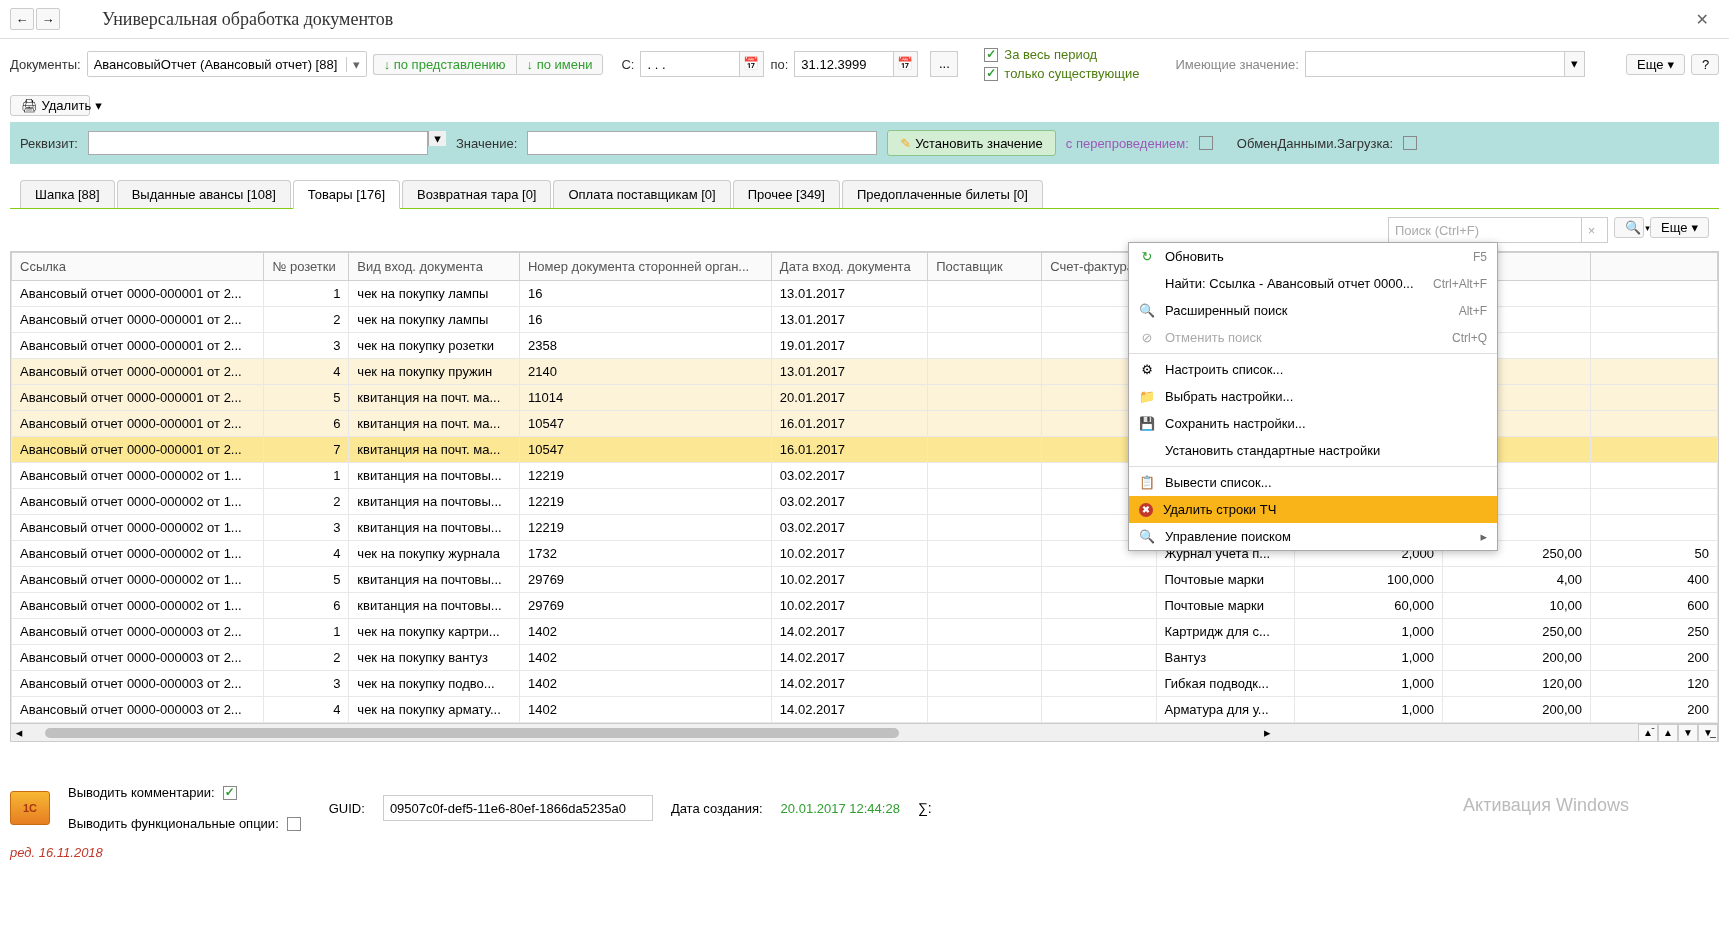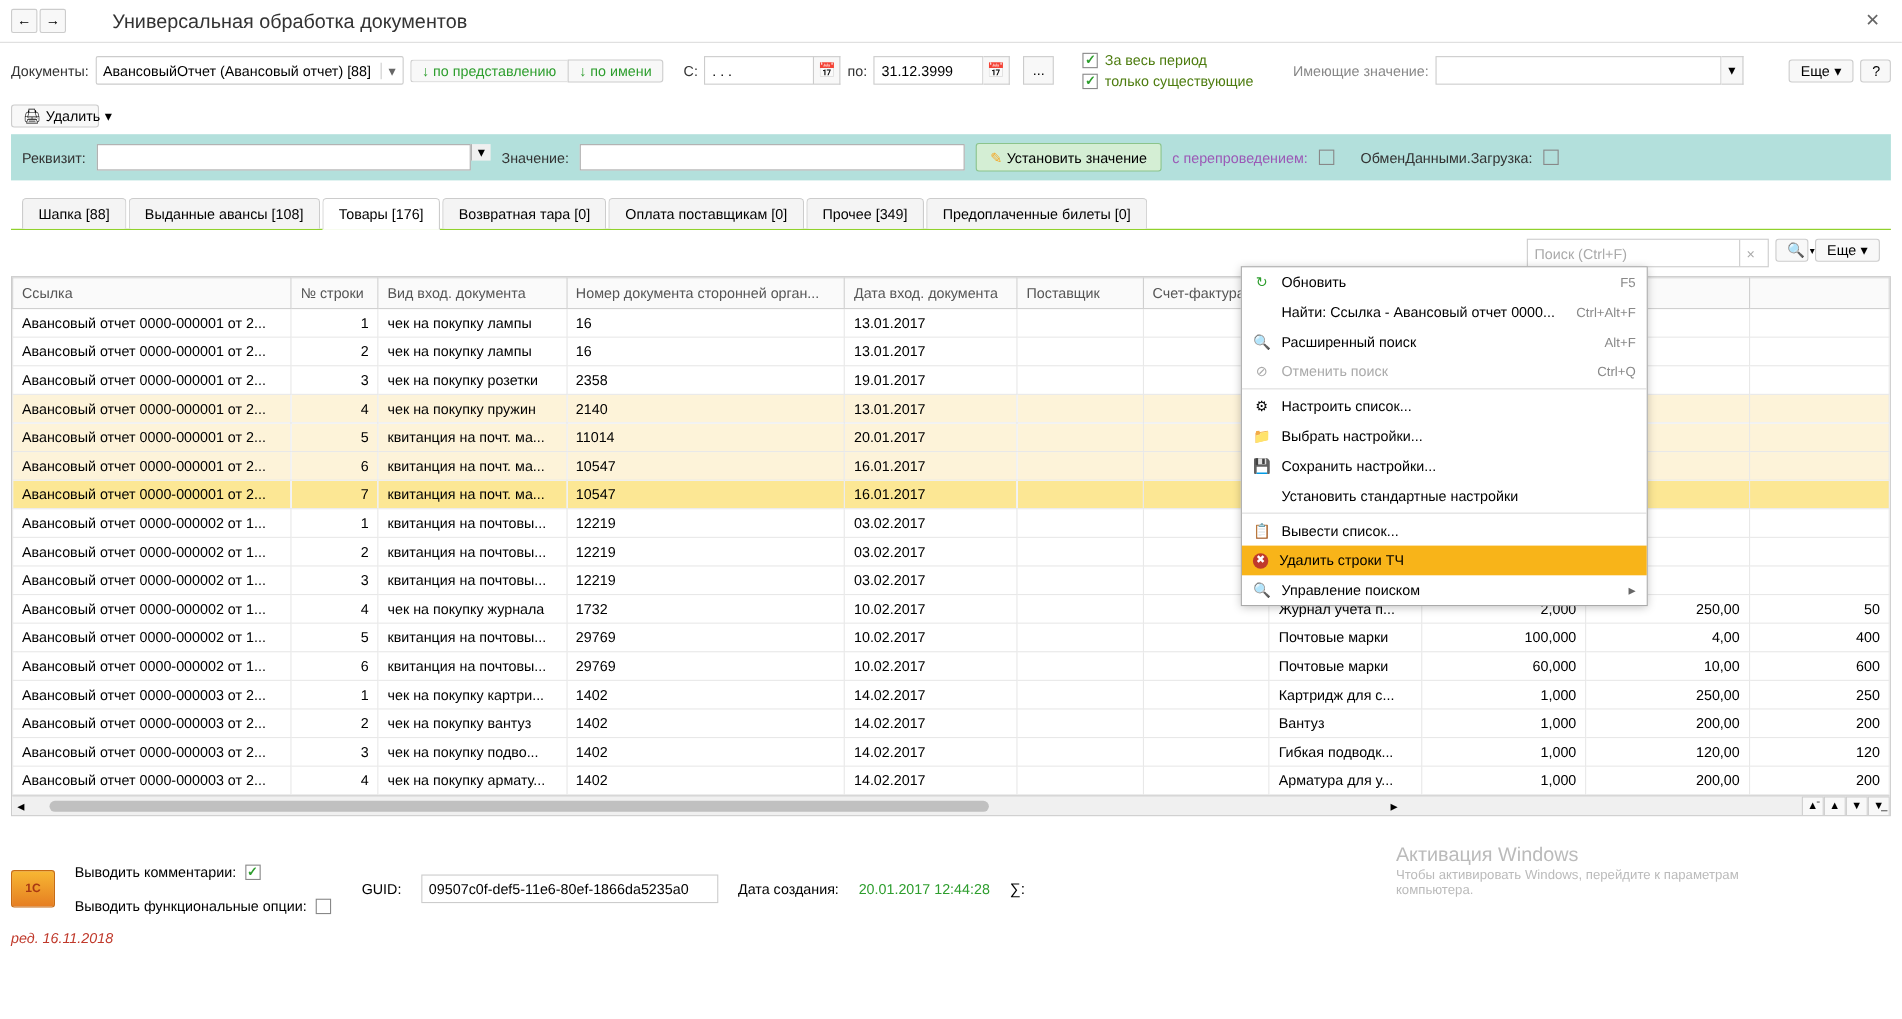--- a/index.html
+++ b/index.html
@@ -1,19 +1,19 @@
 <!DOCTYPE html>
 <html><head>
 <meta charset="utf-8">
 <style>
 * { box-sizing: border-box; margin: 0; padding: 0; font-family: Arial, sans-serif; font-size: 13px; }
 html, body { width: 1729px; height: 926px; background: #fff; overflow: hidden; position: relative;}
 .top-nav { display: flex; align-items: center; padding: 8px 10px; border-bottom: 1px solid #ddd; }
 .nav-arrow { width: 24px; height: 22px; border: 1px solid #ccc; background: #f8f8f8; margin-right: 2px; text-align: center; line-height: 20px; cursor: pointer; border-radius: 2px;}
-.page-title { font-size: 18px; color: #333; margin-left: 40px; }
+.page-title { font-size: 18px; color: #333; margin-left: 40px; font-family: Liberation Serif, serif; }
 .close-x { margin-left: auto; font-size: 16px; color: #666; cursor: pointer; padding: 0 10px; }
 
 .toolbar1 { display: flex; align-items: center; padding: 8px 10px; gap: 6px; }
 .lbl { color: #333; white-space: nowrap; }
 .combo { border: 1px solid #ccc; background: #fff; height: 26px; display: flex; align-items: center; padding: 0 6px; border-radius: 2px;}
 .combo .dd { border-left: 1px solid #ccc; padding-left: 6px; margin-left: 4px; color: #666; cursor: pointer; }
 .btn { border: 1px solid #ccc; background: #f8f8f8; height: 21px; padding: 0 10px; display: flex; align-items: center; cursor: pointer; border-radius: 3px; gap: 4px;}
 .btn-grp { display: flex; }
 .btn-grp .btn:first-child { border-radius: 3px 0 0 3px; border-right: none;}
 .btn-grp .btn:last-child { border-radius: 0 3px 3px 0;}
@@ -206,21 +206,21 @@
       <span>Еще</span> 
       <span>▾</span>
     </div>
 </div>
 
 <div class="grid-wrap">
   <table class="grid" id="grid">
     <thead>
         <tr id="grid-head">
           <th class="col0">Ссылка</th>
-          <th class="col1">№ строки</th>
+          <th class="col1">№ розетки</th>
           <th class="col2">Вид вход. документа</th>
           <th class="col3">Номер документа сторонней орган...</th>
           <th class="col4">Дата вход. документа</th>
           <th class="col5">Поставщик</th>
           <th class="col6">Счет-фактура</th>
           <th class="col7">Номенклатура</th>
           <th class="col8">Ко...</th>
           <th></th>
           <th></th>
         </tr>
@@ -479,21 +479,20 @@
       <span>09507c0f-def5-11e6-80ef-1866da5235a0</span>
     </div>
   <span>Дата создания:</span>
   <span class="green-txt">20.01.2017 12:44:28</span>
   <span class="sigma">∑:</span>
 </div>
 <div class="red-italic">ред. 16.11.2018</div>
 
 <div class="watermark">
   <div class="wm1">Активация Windows</div>
-  <div class="wm2">Чтобы активировать Windows, перейдите к параметрам компьютера.</div>
 </div>
 
 <div class="ctx-menu" id="ctx">
     <div class="ctx-item">
       <span class="ctx-icon icon-refresh">↻</span>
       <span class="ctx-label">Обновить</span>
       <span class="ctx-shortcut">F5</span>
     </div>
     <div class="ctx-item">
       <span class="ctx-icon "></span>

